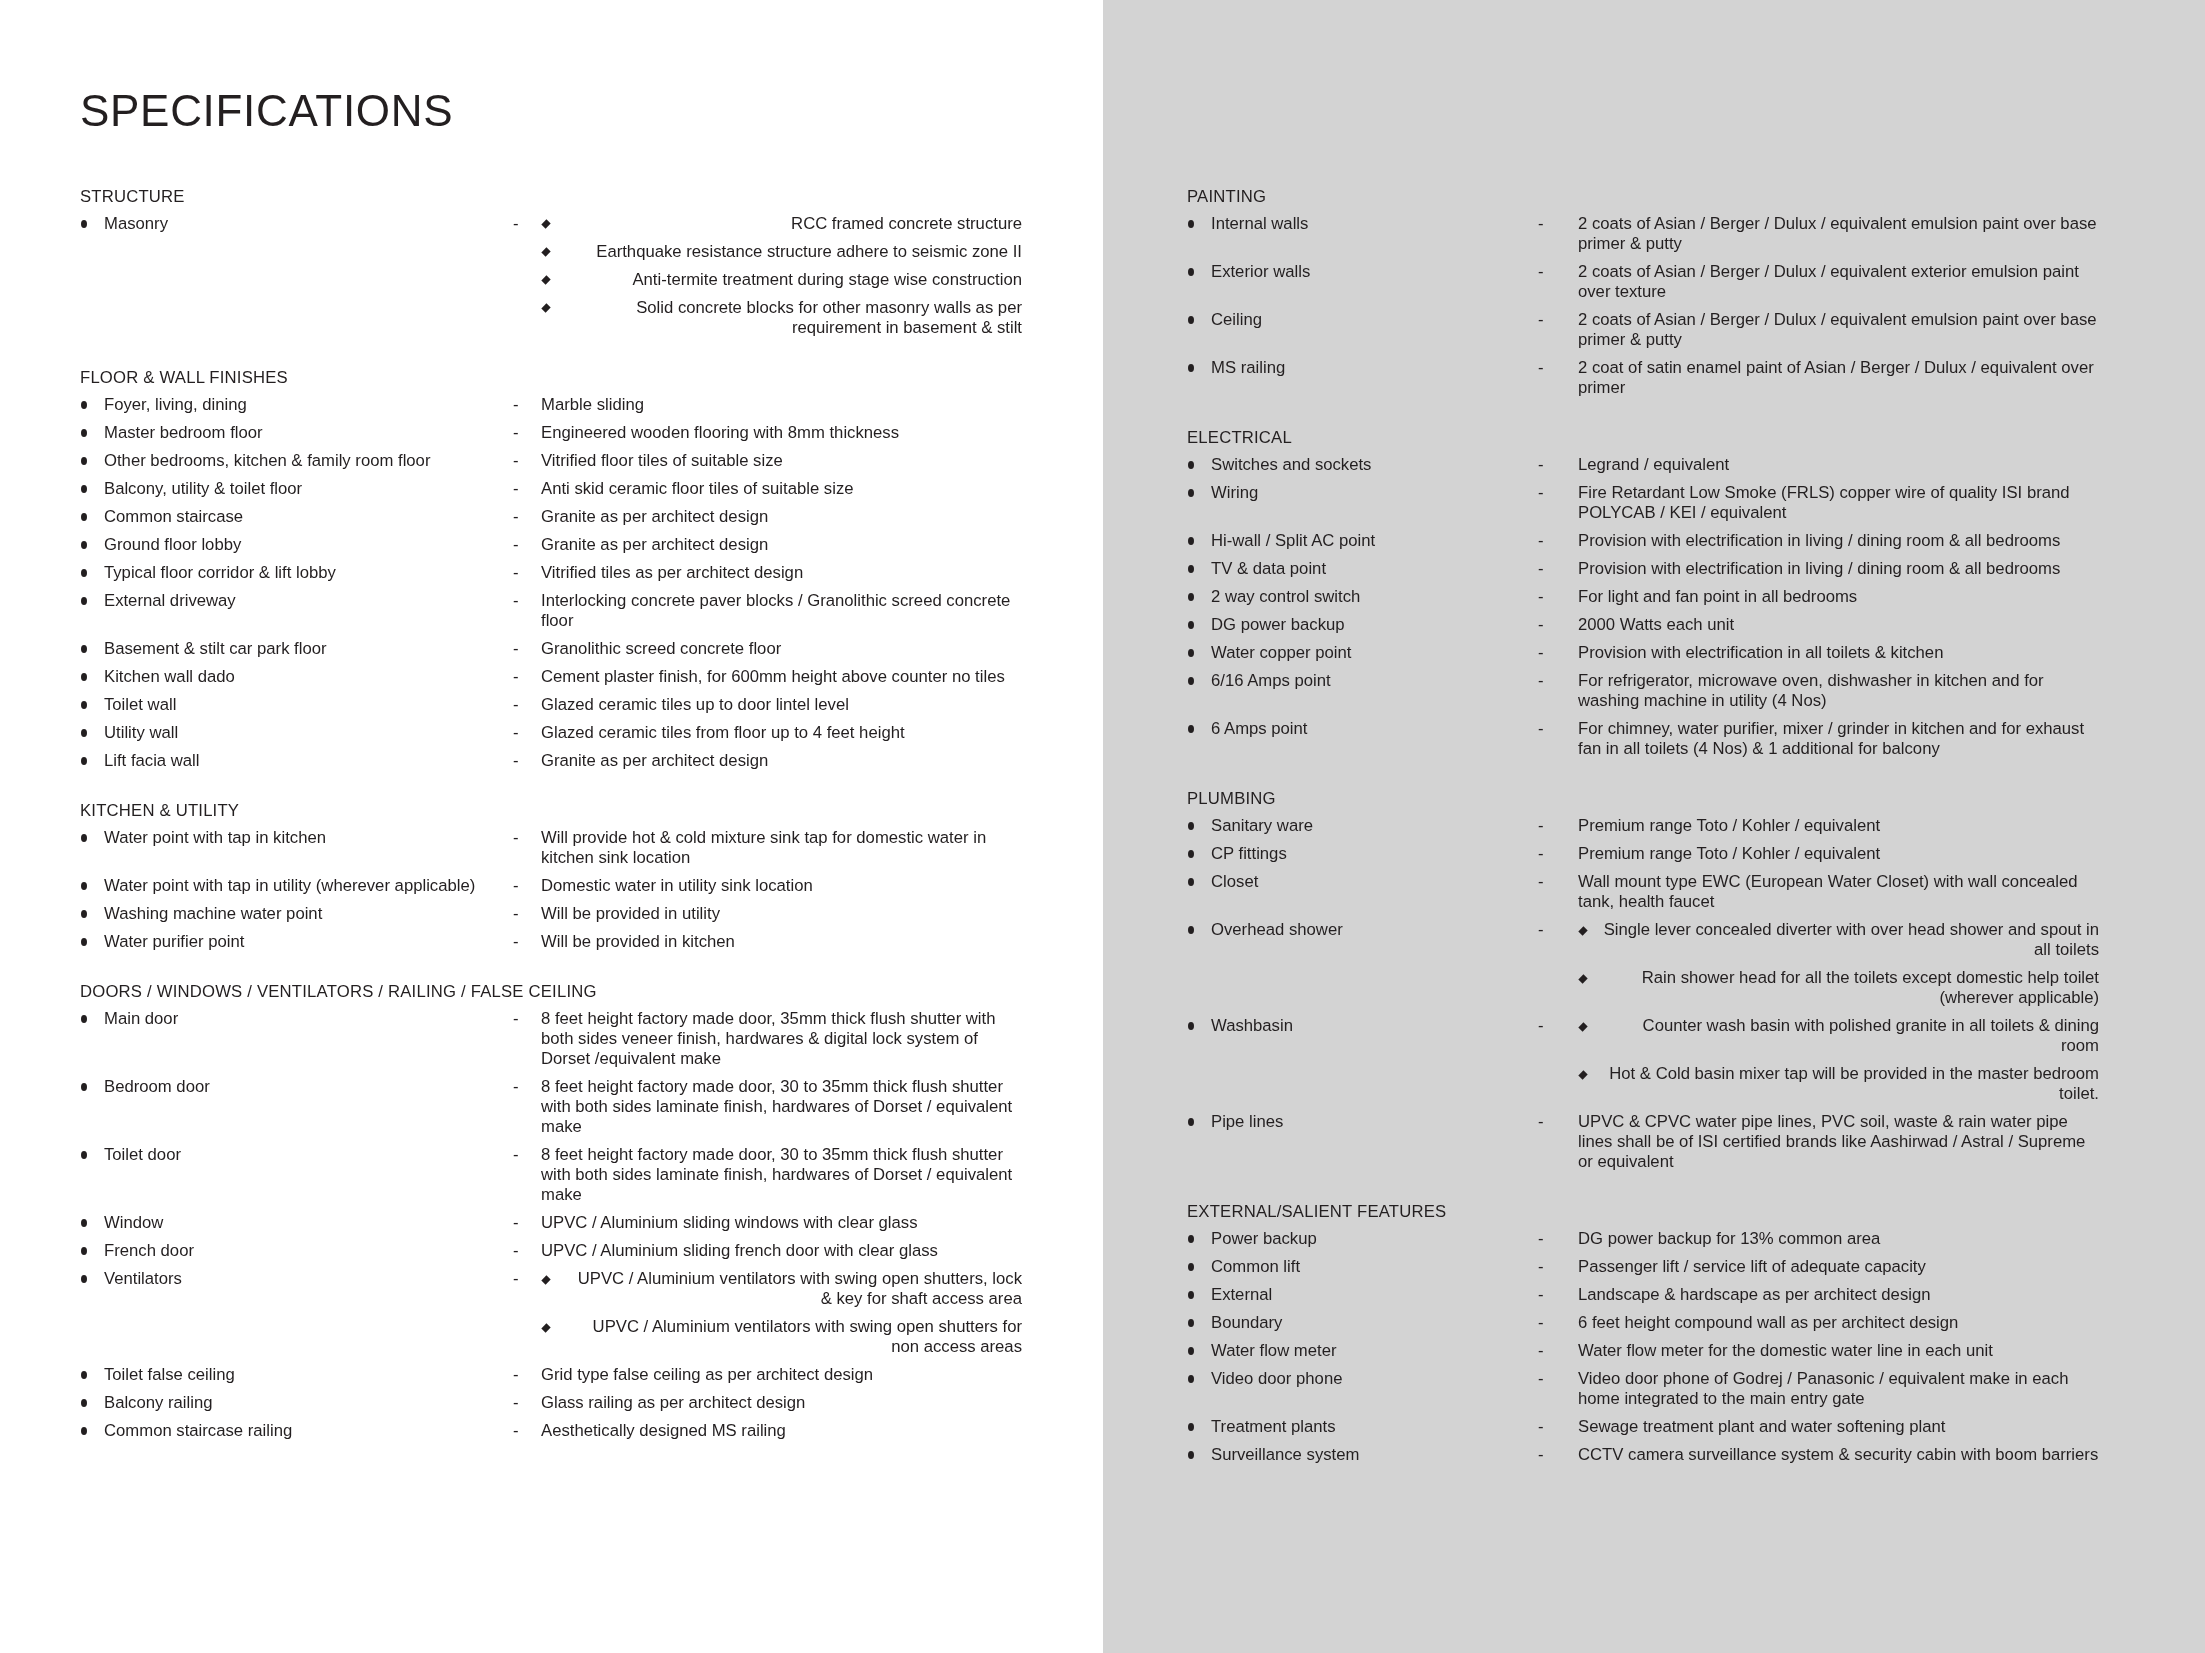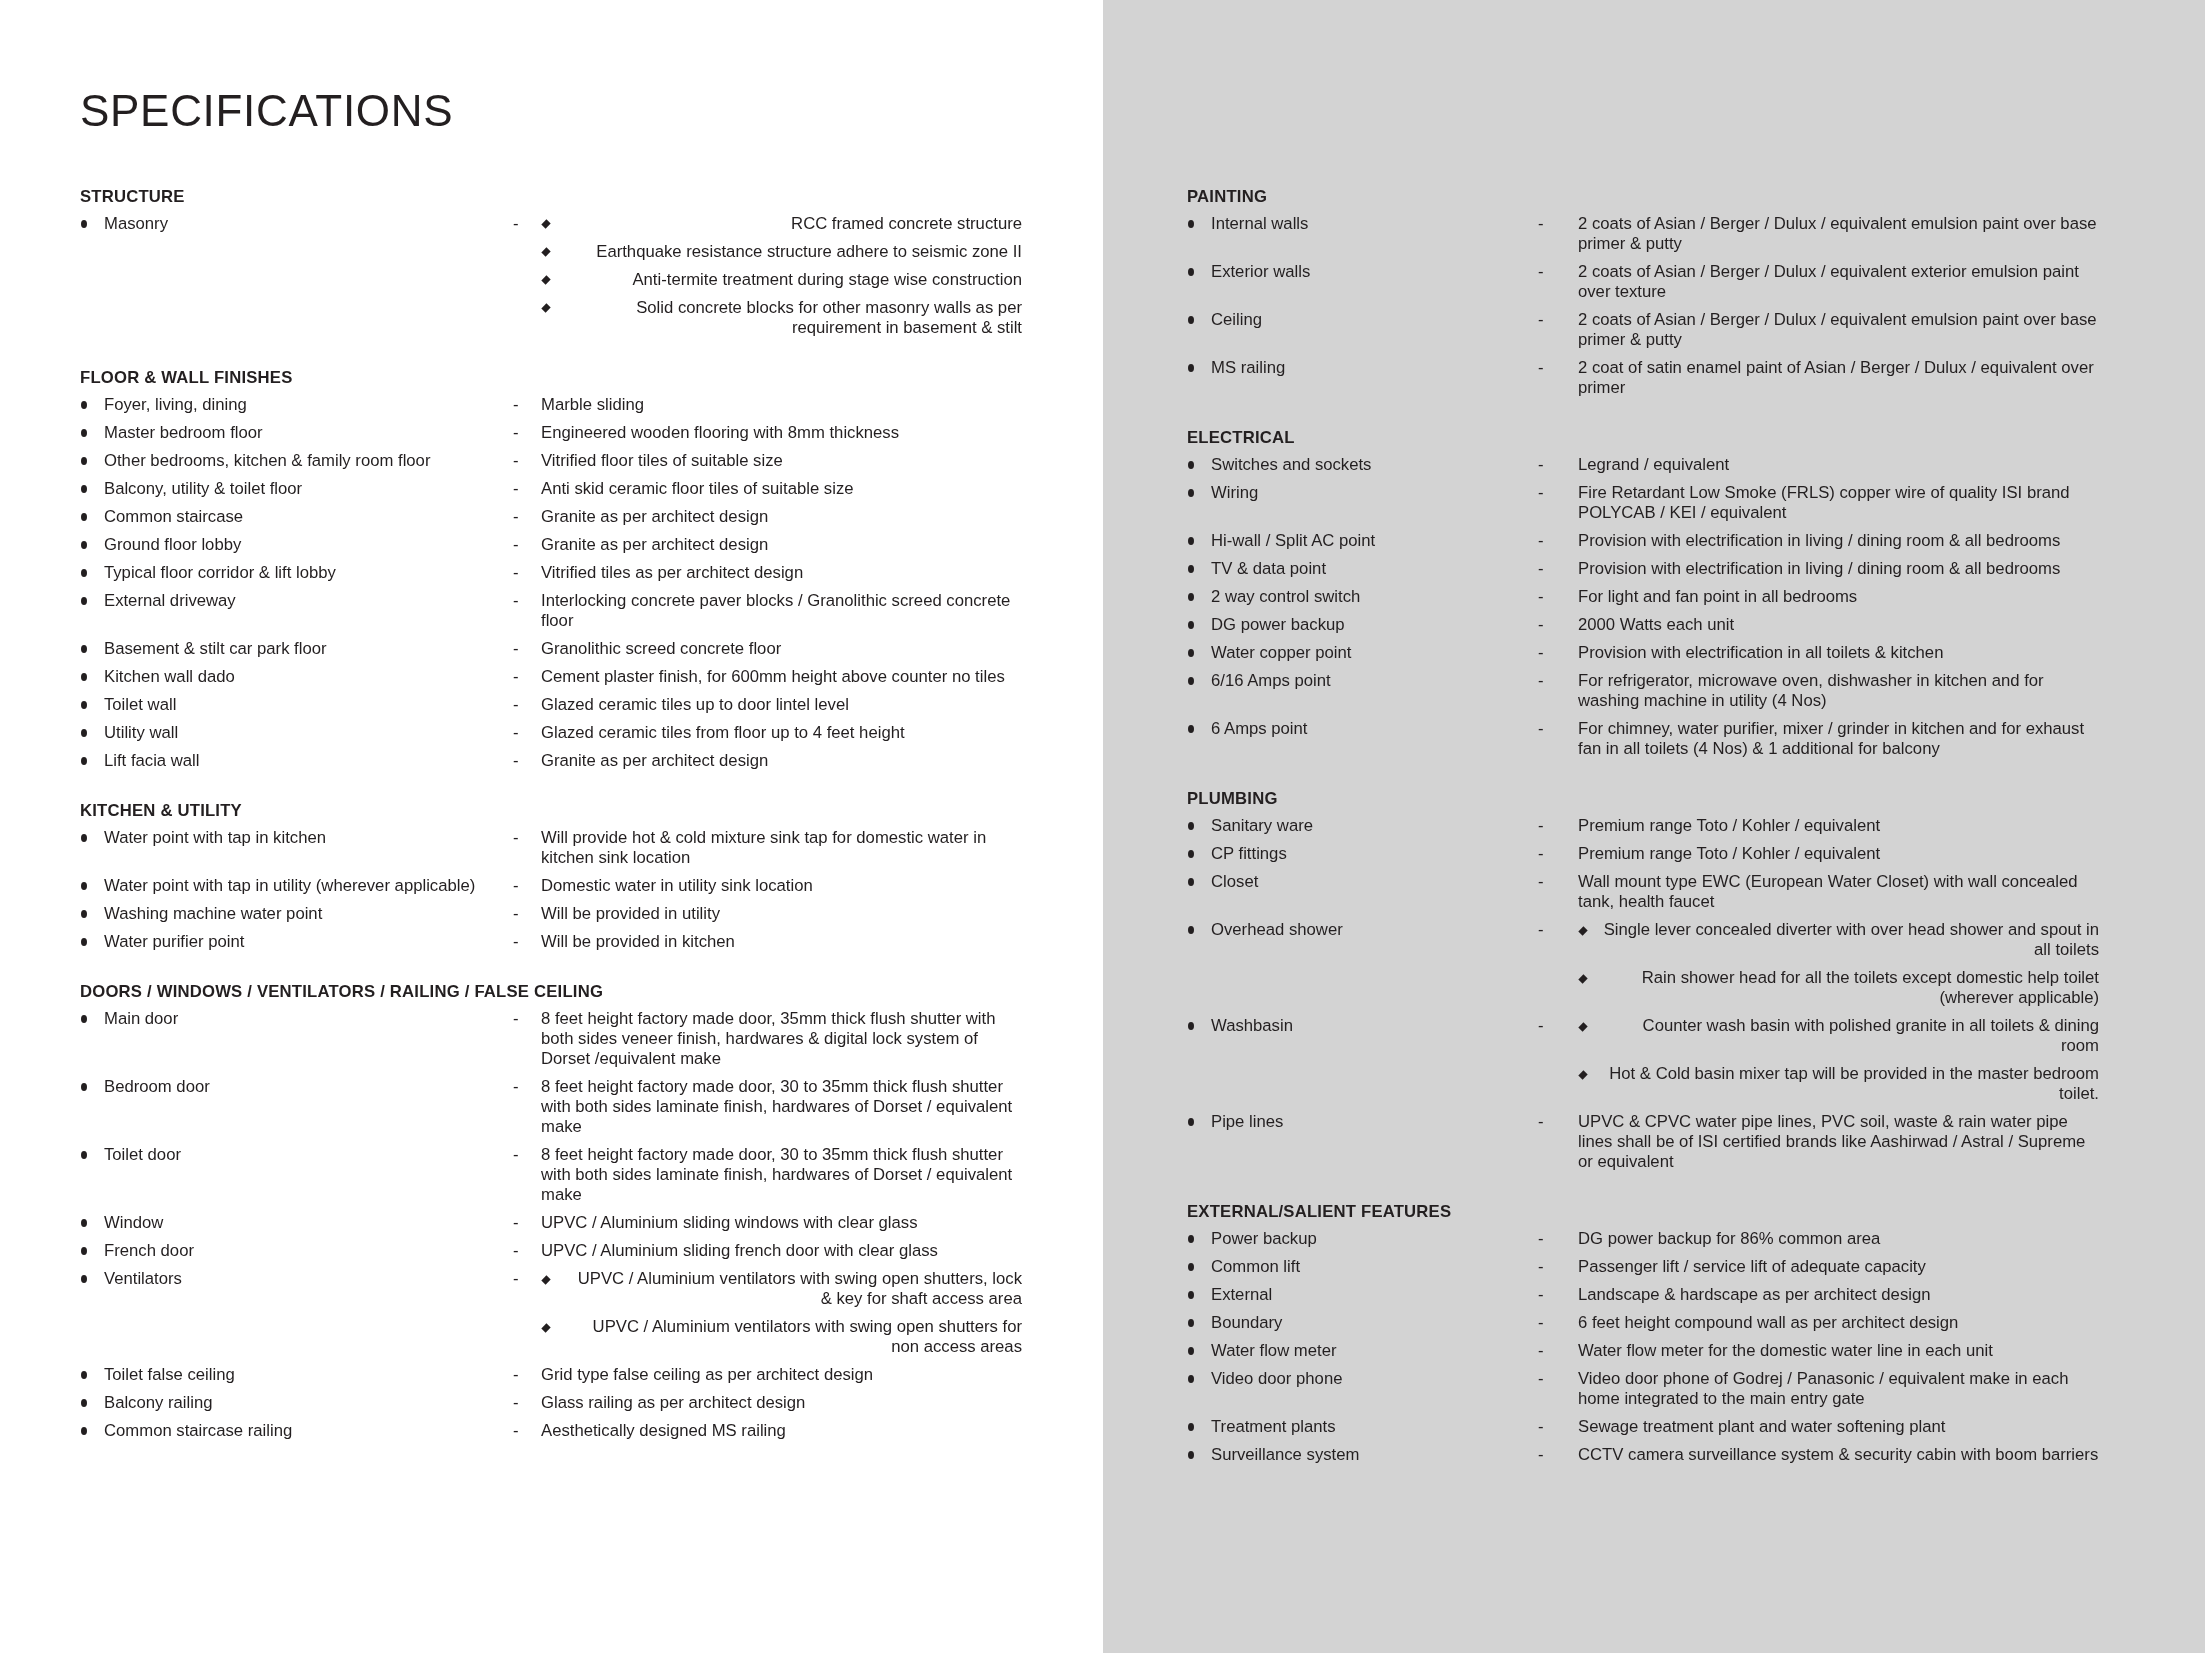--- a/index.html
+++ b/index.html
@@ -13,21 +13,21 @@
     .title {
       position: absolute; left: 80px; top: 86px;
       font-family: Liberation Sans, sans-serif; font-size: 44px; font-weight: normal;
       letter-spacing: 0.7px; color: #231f20; margin: 0;
     }
     .col { position: absolute; }
     .col.l { left: 80px; top: 186px; width: 949px; }
     .col.r { left: 1187px; top: 186px; width: 922px; }
     .section { margin-bottom: 29px; }
     .sec-title {
-      font-size: 16.7px; font-weight: bold; letter-spacing: 0.2px;
+      font-size: 16.7px; font-weight: normal; letter-spacing: 0.2px;
       margin: 0 0 6.7px 0; line-height: 21.4px;
     }
     .row { display: flex; align-items: flex-start; font-size: 16.7px; line-height: 20px; margin-bottom: 8px; }
     .bullet { width: 24px; flex: none; position: relative; height: 20px; }
     .bullet::before {
       content: ""; position: absolute; left: 1.3px; top: 6px; width: 6px; height: 8px;
       border-radius: 50%; background: #231f20;
     }
     .label { flex: none; }
     .col.l .label { width: 409px; }
@@ -412,21 +412,21 @@
         </div>
       </div>
   </div>
     <div class="section">
     <div class="sec-title">EXTERNAL/SALIENT FEATURES</div>
     <div class="items">
         <div class="row">
           <span class="bullet"></span>
           <span class="label">Power backup</span>
           <span class="dash">-</span>
-          <div class="value">DG power backup for 86% common area</div>
+          <div class="value">DG power backup for 13% common area</div>
         </div>
         <div class="row">
           <span class="bullet"></span>
           <span class="label">Common lift</span>
           <span class="dash">-</span>
           <div class="value">Passenger lift / service lift of adequate capacity</div>
         </div>
         <div class="row">
           <span class="bullet"></span>
           <span class="label">External</span>

